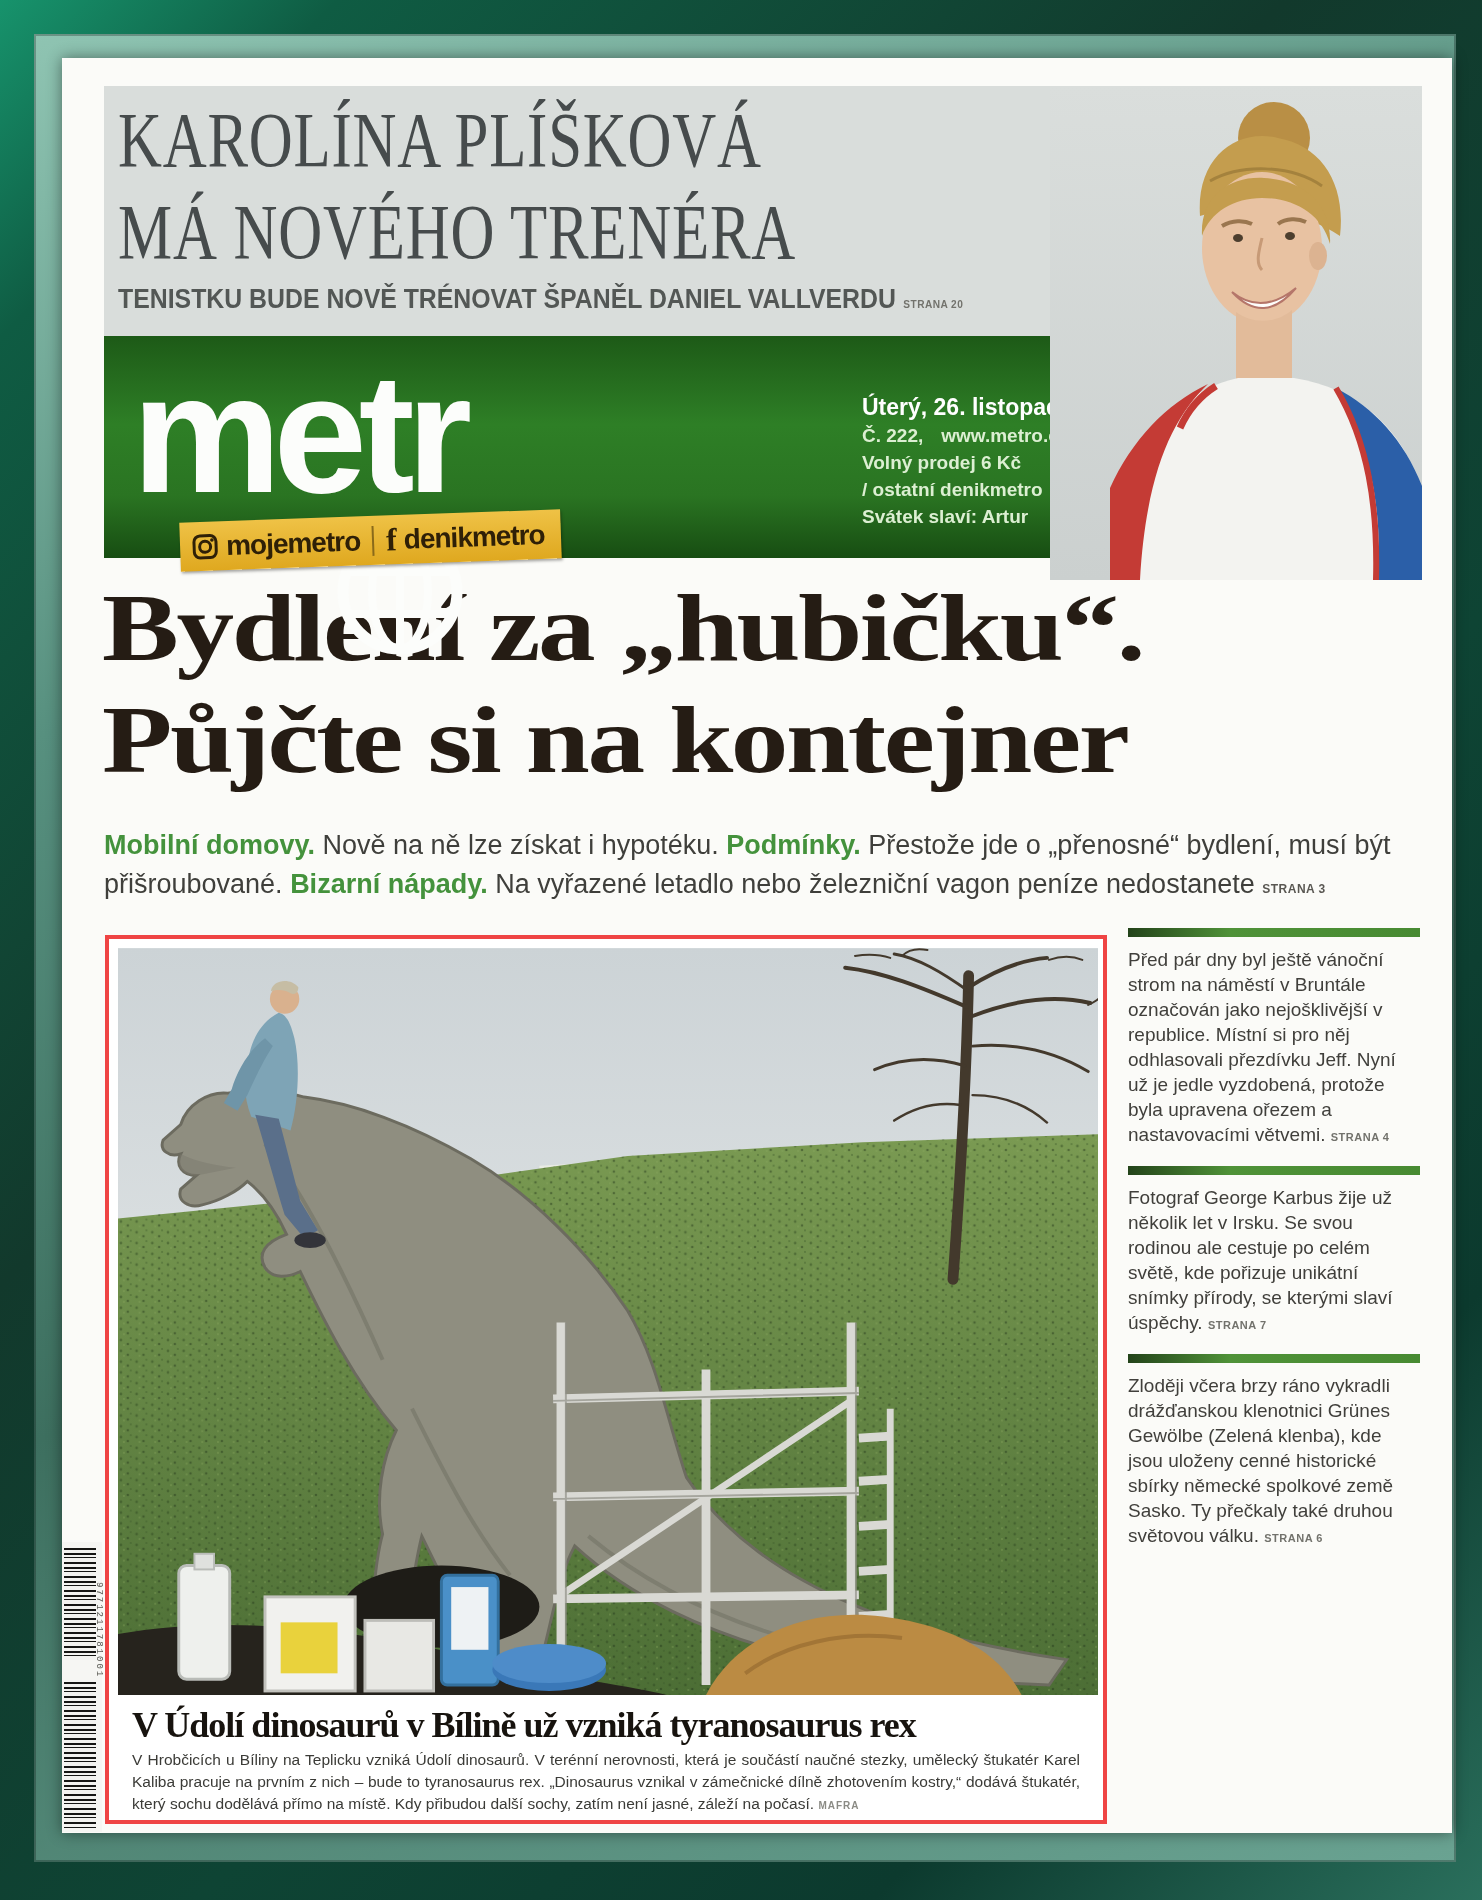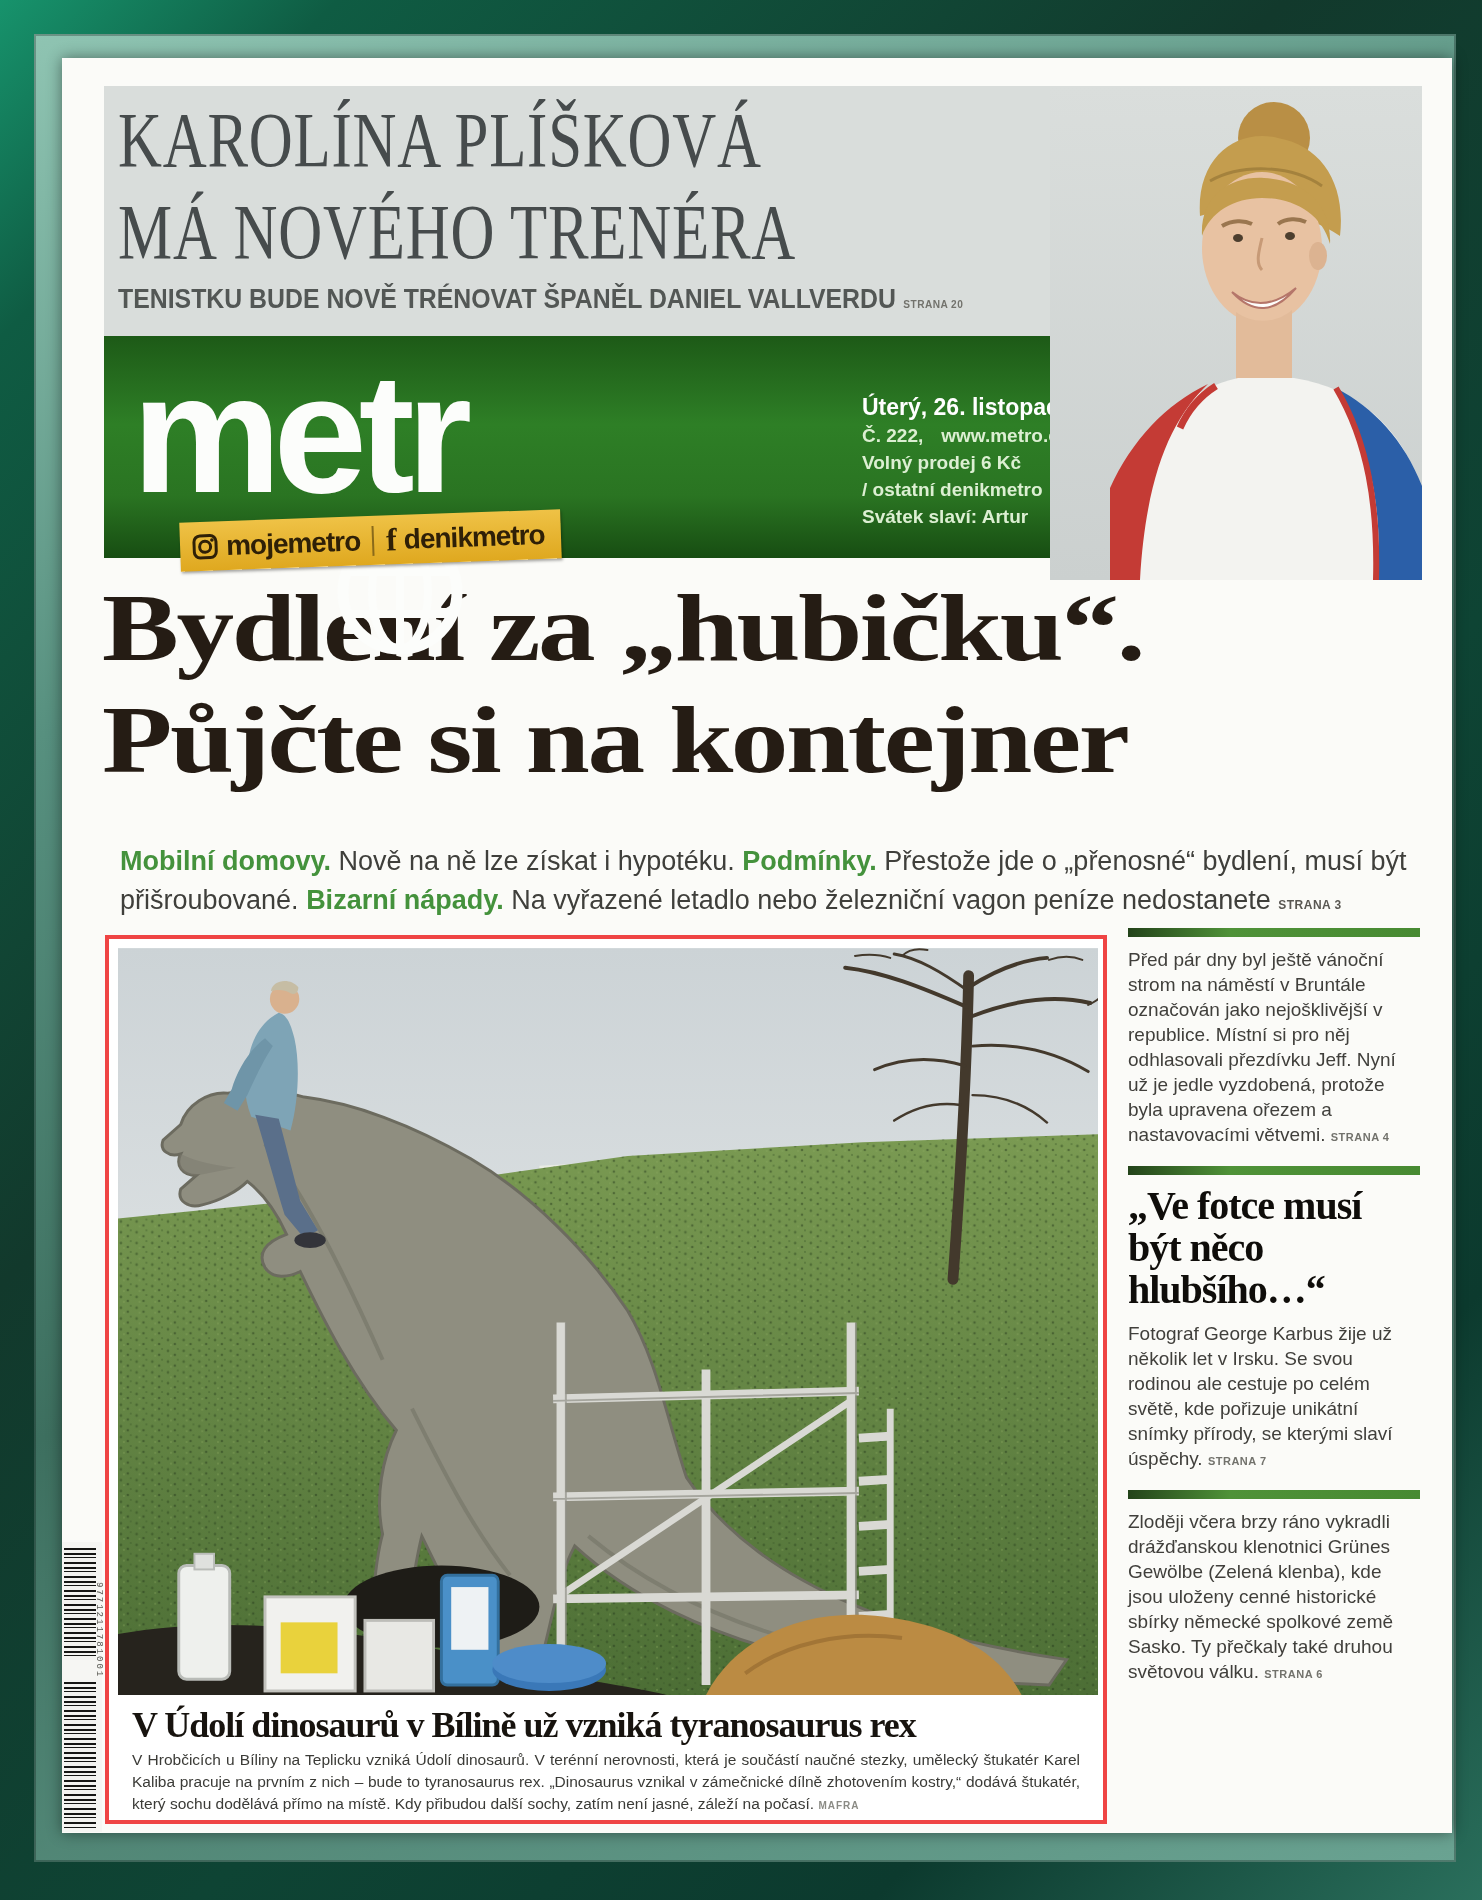--- a/index.html
+++ b/index.html
@@ -48,21 +48,21 @@
   .fb-glyph{font-family:"Liberation Serif",serif;font-weight:bold;font-size:32px;color:#2f2007;margin-right:7px;}
 
   
   .main-hl{position:absolute;left:40px;margin:0;font-family:"Liberation Serif",serif;font-weight:bold;
     color:#251c14;font-size:96px;line-height:100px;letter-spacing:-2px;white-space:nowrap;
     transform:scaleX(1.2);transform-origin:left top;}
   .hl1{top:520px;}
   .hl2{top:632px;}
 
   
-  .lede{position:absolute;left:42px;top:768px;width:1322px;margin:16px;
+  .lede{position:absolute;left:42px;top:768px;width:1322px;margin:0;
     font-size:27px;line-height:39px;color:#3f3f3b;}
   .lede b{color:#44923c;}
   .lede .pref{font-size:12px;color:#595752;}
 
   
   .photo-block{position:absolute;left:43px;top:877px;width:1002px;height:889px;box-sizing:border-box;
     border:4px solid #ef4444;background:#ffffff;padding:9px;}
   .photo{width:980px;height:747px;overflow:hidden;}
   .caption h3{margin:10px 0 4px 0;padding:0 14px;font-family:"Liberation Serif",serif;
     font-size:36px;line-height:40px;color:#17130e;letter-spacing:-1px;}
@@ -273,21 +273,20 @@
         <h3>V Údolí dinosaurů v Bílině už vzniká tyranosaurus rex</h3>
         <p><span>V Hrobčicích u Bíliny na Teplicku vzniká Údolí dinosaurů. V terénní nerovnosti, která je součástí naučné stezky, umělecký štukatér Karel Kaliba pracuje na prvním z nich – bude to tyranosaurus rex. „Dinosaurus vznikal v zámečnické dílně zhotovením kostry,“ dodává štukatér, který sochu dodělává přímo na místě. Kdy přibudou další sochy, zatím není jasné, záleží na počasí.</span> <span class="credit">MAFRA</span></p>
       </div>
     </section>
 
     <aside class="sidebar">
       <div class="divider"></div>
       <p class="sb-body"><span>Před pár dny byl ještě vánoční strom na náměstí v Bruntále označován jako nejošklivější v republice. Místní si pro něj odhlasovali přezdívku Jeff. Nyní už je jedle vyzdobená, protože byla upravena ořezem a nastavovacími větvemi.</span> <span class="pref">STRANA 4</span></p>
 
       <div class="divider d2"></div>
-      <h4>„Ve fotce musí být něco hlubšího…“</h4>
       <p class="sb-body"><span>Fotograf George Karbus žije už několik let v Irsku. Se svou rodinou ale cestuje po celém světě, kde pořizuje unikátní snímky přírody, se kterými slaví úspěchy.</span> <span class="pref">STRANA 7</span></p>
 
       <div class="divider d2"></div>
       <p class="sb-body"><span>Zloději včera brzy ráno vykradli drážďanskou klenotnici Grünes Gewölbe (Zelená klenba), kde jsou uloženy cenné historické sbírky německé spolkové země Sasko. Ty přečkaly také druhou světovou válku.</span> <span class="pref">STRANA 6</span></p>
     </aside>
 
     <div class="barcode">
       <div class="bars b1"></div>
       <div class="bars b2"></div>
       <span class="bc-digits">9771211781001</span>

